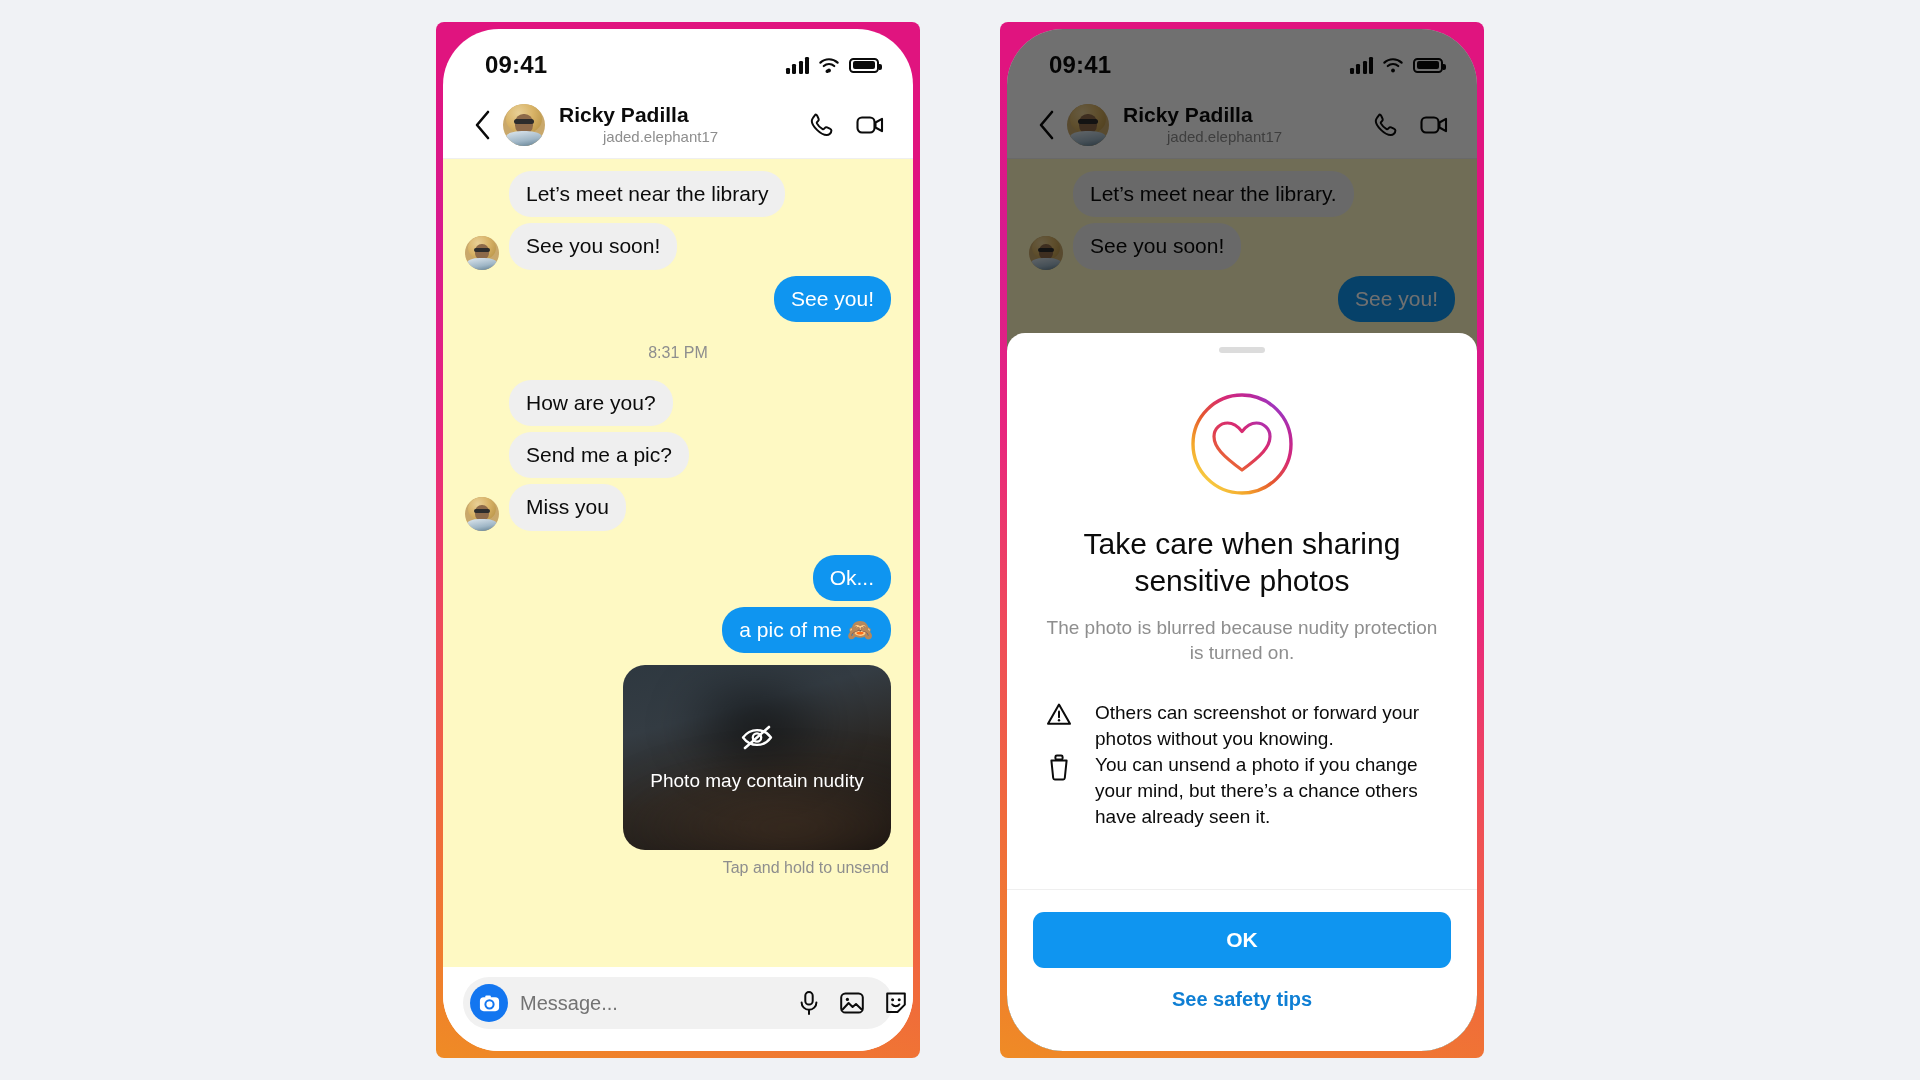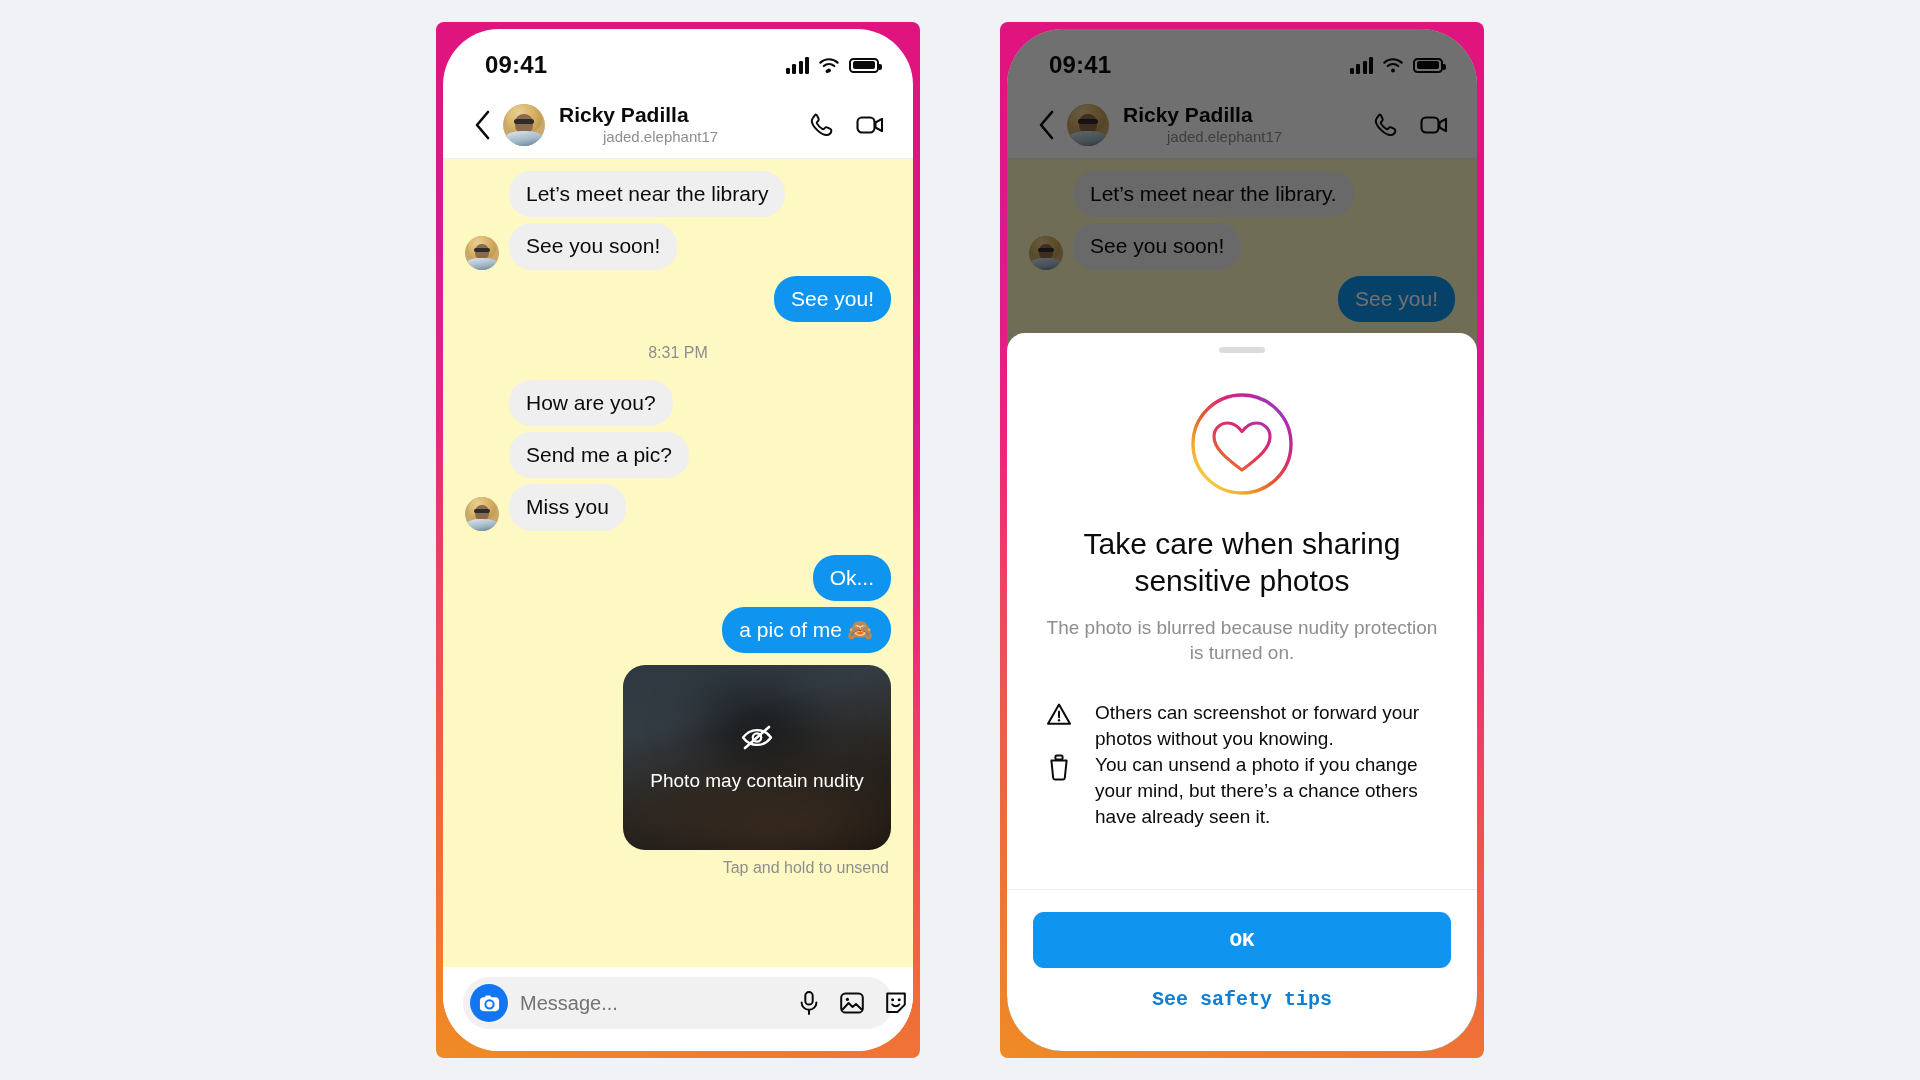--- a/index.html
+++ b/index.html
@@ -260,21 +260,21 @@
   .sheet-sub {
     margin-top: 16px;
     font-size: 19px; color: #8e8e8e;
     text-align: center; line-height: 1.32;
     max-width: 400px;
   }
   .bullets { margin-top: 34px; width: 100%; display: flex; flex-direction: column; padding: 0 4px 0 4px; }
   .bullet { display: flex; gap: 22px; align-items: flex-start; }
   .bullet .b-ico { flex: 0 0 auto; width: 28px; display: flex; justify-content: center; padding-top: 2px; }
   .bullet .b-txt { font-size: 19px; color: #0b0b0b; line-height: 1.38; }
-  .sheet-footer { flex: 0 0 auto; padding: 22px 26px 40px 26px; font-family: Liberation Mono, monospace; }
+  .sheet-footer { flex: 0 0 auto; padding: 22px 26px 40px 26px; }
   .ok-btn {
     width: 100%; height: 56px; border: 0; border-radius: 11px;
     background: #0f95f0; color: #fff;
     font-size: 21px; font-weight: bold; font-family: inherit;
     cursor: pointer;
   }
   .safety-link {
     display: block; text-align: center;
     margin-top: 20px;
     font-size: 20px; font-weight: bold; color: #0f7fd4;

